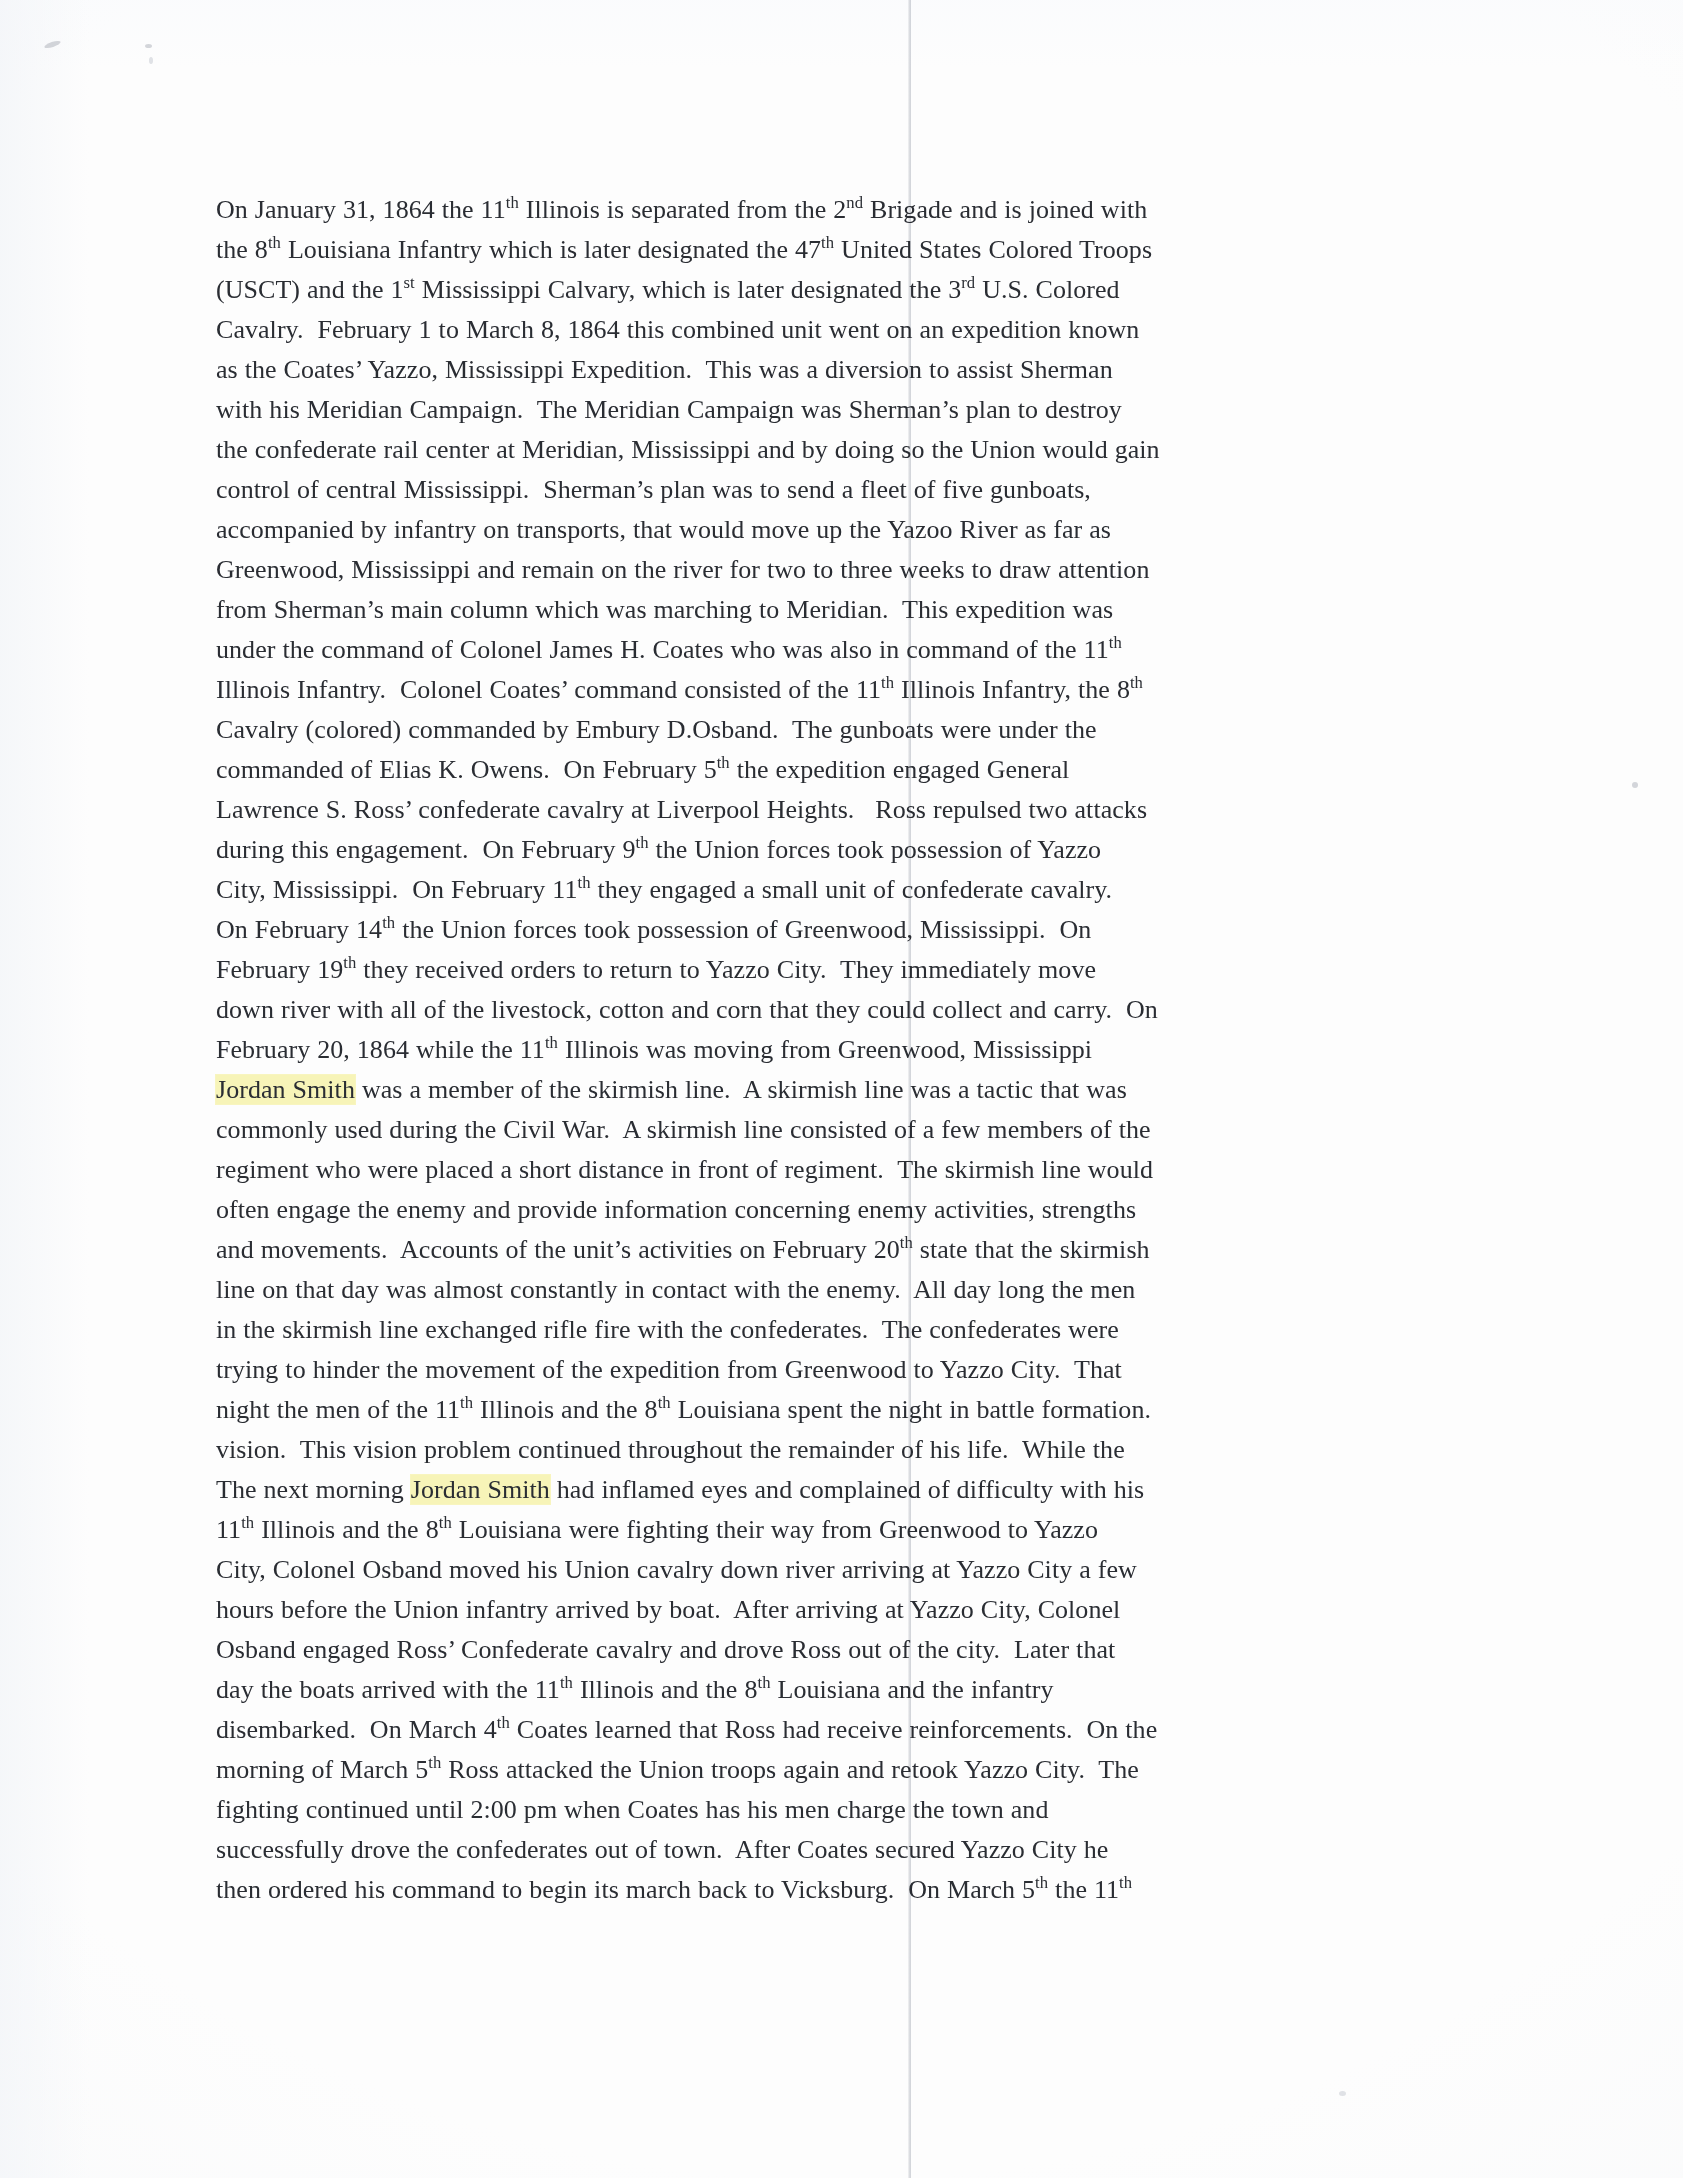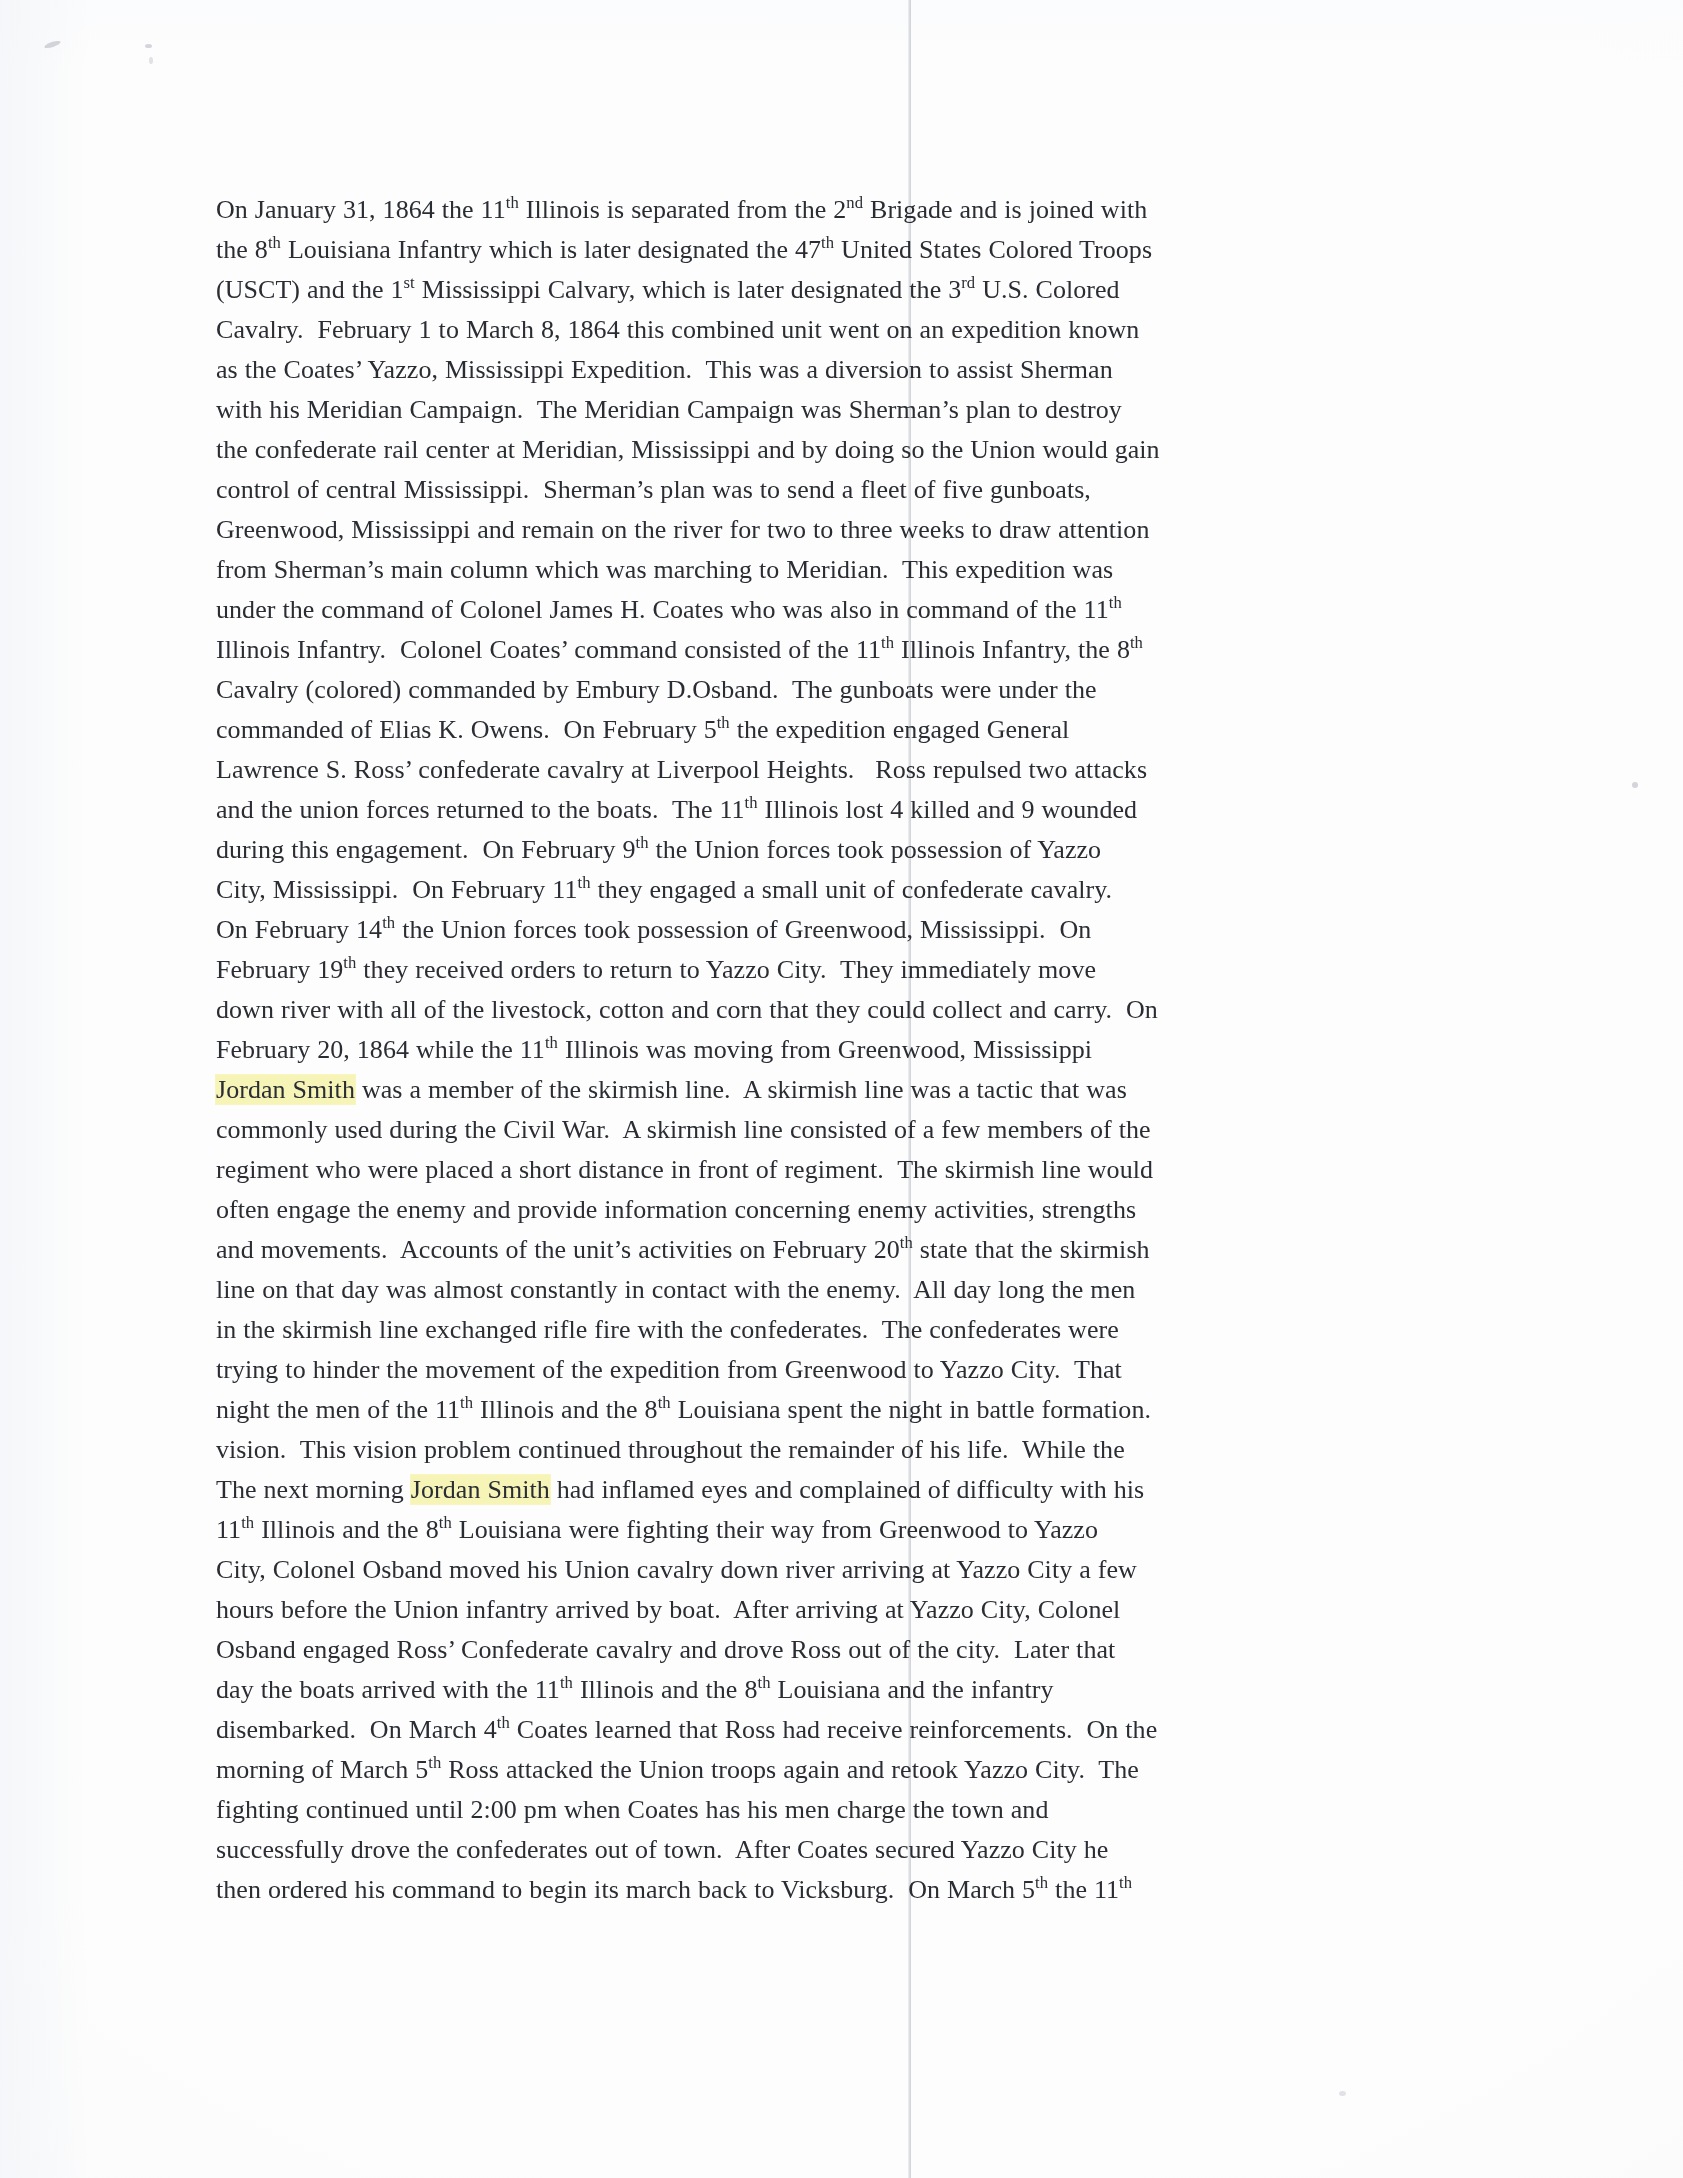--- a/index.html
+++ b/index.html
@@ -107,28 +107,28 @@
   <div class="doc-body">
     <p class="para" id="narrative">
         <span class="line">On January 31, 1864 the 11<sup>th</sup> Illinois is separated from the 2<sup>nd</sup> Brigade and is joined with</span>
         <span class="line">the 8<sup>th</sup> Louisiana Infantry which is later designated the 47<sup>th</sup> United States Colored Troops</span>
         <span class="line">(USCT) and the 1<sup>st</sup> Mississippi Calvary, which is later designated the 3<sup>rd</sup> U.S. Colored</span>
         <span class="line">Cavalry.  February 1 to March 8, 1864 this combined unit went on an expedition known</span>
         <span class="line">as the Coates’ Yazzo, Mississippi Expedition.  This was a diversion to assist Sherman</span>
         <span class="line">with his Meridian Campaign.  The Meridian Campaign was Sherman’s plan to destroy</span>
         <span class="line">the confederate rail center at Meridian, Mississippi and by doing so the Union would gain</span>
         <span class="line">control of central Mississippi.  Sherman’s plan was to send a fleet of five gunboats,</span>
+        <span class="line">accompanied by infantry on transports, that would move up the Yazoo River as far as</span>
         <span class="line">Greenwood, Mississippi and remain on the river for two to three weeks to draw attention</span>
         <span class="line">from Sherman’s main column which was marching to Meridian.  This expedition was</span>
         <span class="line">under the command of Colonel James H. Coates who was also in command of the 11<sup>th</sup></span>
         <span class="line">Illinois Infantry.  Colonel Coates’ command consisted of the 11<sup>th</sup> Illinois Infantry, the 8<sup>th</sup></span>
         <span class="line">Cavalry (colored) commanded by Embury D.Osband.  The gunboats were under the</span>
         <span class="line">commanded of Elias K. Owens.  On February 5<sup>th</sup> the expedition engaged General</span>
         <span class="line">Lawrence S. Ross’ confederate cavalry at Liverpool Heights.   Ross repulsed two attacks</span>
-        <span class="line">and the union forces returned to the boats.  The 11<sup>th</sup> Illinois lost 4 killed and 9 wounded</span>
         <span class="line">during this engagement.  On February 9<sup>th</sup> the Union forces took possession of Yazzo</span>
         <span class="line">City, Mississippi.  On February 11<sup>th</sup> they engaged a small unit of confederate cavalry.</span>
         <span class="line">On February 14<sup>th</sup> the Union forces took possession of Greenwood, Mississippi.  On</span>
         <span class="line">February 19<sup>th</sup> they received orders to return to Yazzo City.  They immediately move</span>
         <span class="line">down river with all of the livestock, cotton and corn that they could collect and carry.  On</span>
         <span class="line">February 20, 1864 while the 11<sup>th</sup> Illinois was moving from Greenwood, Mississippi</span>
         <span class="line"><span class="hl">Jordan Smith</span> was a member of the skirmish line.  A skirmish line was a tactic that was</span>
         <span class="line">commonly used during the Civil War.  A skirmish line consisted of a few members of the</span>
         <span class="line">regiment who were placed a short distance in front of regiment.  The skirmish line would</span>
         <span class="line">often engage the enemy and provide information concerning enemy activities, strengths</span>

